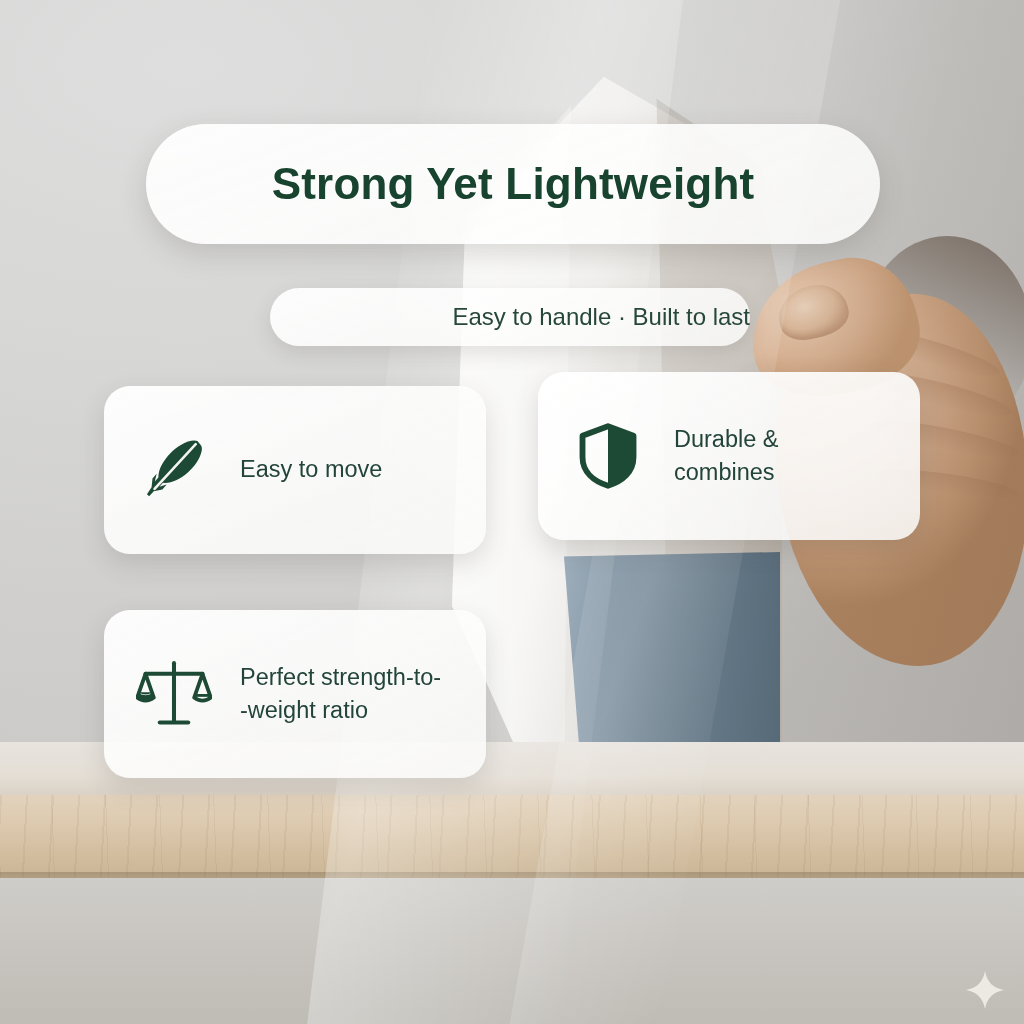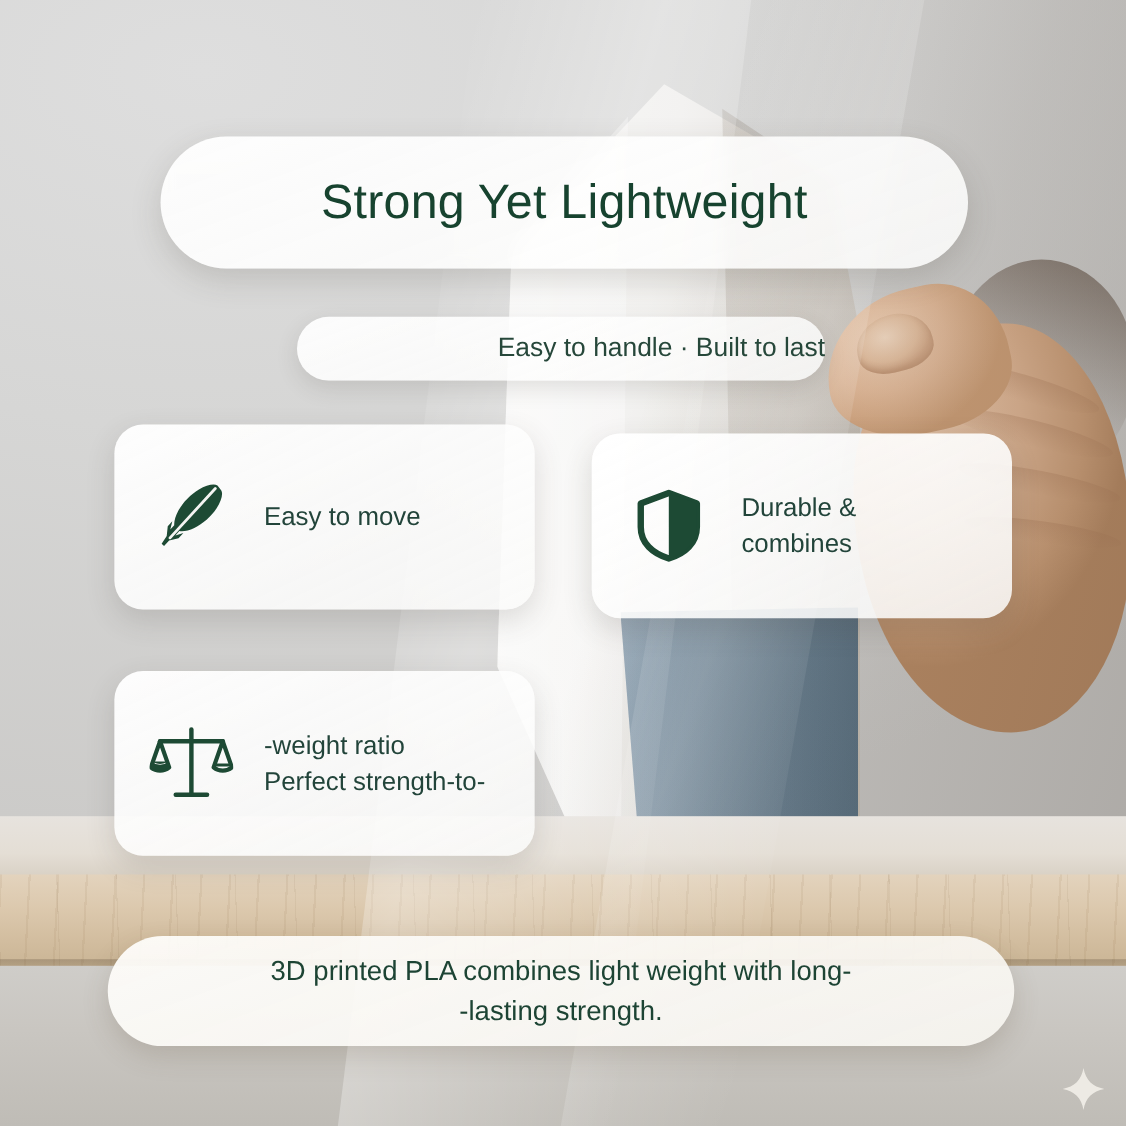--- a/index.html
+++ b/index.html
@@ -118,41 +118,41 @@
   
   .pill-title{
     position:absolute;left:146px;top:124px;width:734px;height:120px;
     border-radius:60px;
     background:linear-gradient(160deg, rgba(255,255,255,.93), rgba(252,252,251,.86));
     box-shadow:0 10px 28px rgba(70,65,58,.18);
     display:flex;align-items:center;justify-content:center;
     backdrop-filter:blur(6px);
   }
   .pill-title .t{
-    font-size:44px;font-weight:normal;color:#17432f;letter-spacing:.2px;
+    font-size:44px;font-weight:bold;color:#17432f;letter-spacing:.2px;
     text-align:center;line-height:1;
   }
   .pill-sub{
     position:absolute;left:270px;top:288px;width:480px;height:58px;
     border-radius:30px;
     background:linear-gradient(160deg, rgba(255,255,255,.92), rgba(250,250,249,.84));
     box-shadow:0 7px 20px rgba(70,65,58,.14);
     display:flex;align-items:center;justify-content:flex-end;
   }
   .pill-sub .t{font-size:24px;color:#26473a;font-weight:normal;}
 
   .grid{position:absolute;left:0;top:0;width:1024px;height:1024px;}
   .card{
     position:absolute;width:382px;height:168px;border-radius:26px;
     background:linear-gradient(155deg, rgba(255,255,255,.95), rgba(250,250,249,.86));
     box-shadow:0 10px 26px rgba(70,65,58,.16);
     display:flex;align-items:center;padding:0 24px;box-sizing:border-box;gap:20px;
   }
   .c1{left:104px;top:386px;}
-  .c2{left:538px;top:394px;}
+  .c2{left:538px;top:372px;}
   .c3{left:104px;top:610px;}
   .c4{left:538px;top:610px;}
   .card .ico{width:92px;min-width:92px;height:92px;display:flex;align-items:center;justify-content:center;}
   .card .lbl{font-size:23.5px;line-height:1.42;color:#22443a;}
 
   .pill-foot{
     position:absolute;left:98px;top:851px;width:824px;height:100px;
     border-radius:50px;
     background:linear-gradient(160deg, rgba(253,252,249,.95), rgba(248,246,241,.90));
     box-shadow:0 9px 24px rgba(90,72,50,.18);
@@ -259,35 +259,28 @@
             <line x1="20" y1="56" x2="44" y2="56"></line>
           </g>
           <path d="M8 15 L1 35 a11 11 0 0 0 14 0 Z" fill="none" stroke="#1d4a34" stroke-width="3.2" stroke-linejoin="round"></path>
           <path d="M1.6 31 a11 11 0 0 0 12.8 0 L15 35 a11 11 0 0 1 -14 0 Z" fill="#1d4a34"></path>
           <path d="M2.2 30.6 h11.6 a10.6 10.6 0 0 1 -11.6 0 Z" fill="#1d4a34"></path>
           <path d="M56 15 L49 35 a11 11 0 0 0 14 0 Z" fill="none" stroke="#1d4a34" stroke-width="3.2" stroke-linejoin="round"></path>
           <line x1="49.6" y1="33.2" x2="62.4" y2="33.2" stroke="#1d4a34" stroke-width="2.4"></line>
         </svg>
       </div>
       <div class="lbl">
+        <div>Perfect strength-to-</div>
         <div>-weight ratio</div>
-        <div>Perfect strength-to-</div>
-      </div>
-    </div>
-
-
-  </div>
-
-  <div class="pill-foot">
-    <div class="t">
-      <span>3D printed PLA combines light weight with long-</span>
-      <br>
-      <span>-lasting strength.</span>
-    </div>
-  </div>
+      </div>
+    </div>
+
+
+  </div>
+
 
   <div class="sparkle">
     <svg viewBox="0 0 44 44" width="44" height="44" aria-hidden="true">
       <path d="M22 3 C24 14 30 20 41 22 C30 24 24 30 22 41 C20 30 14 24 3 22 C14 20 20 14 22 3 Z" fill="#efece6" opacity="0.95"></path>
     </svg>
   </div>
 
 </div>
 
 </body></html>

